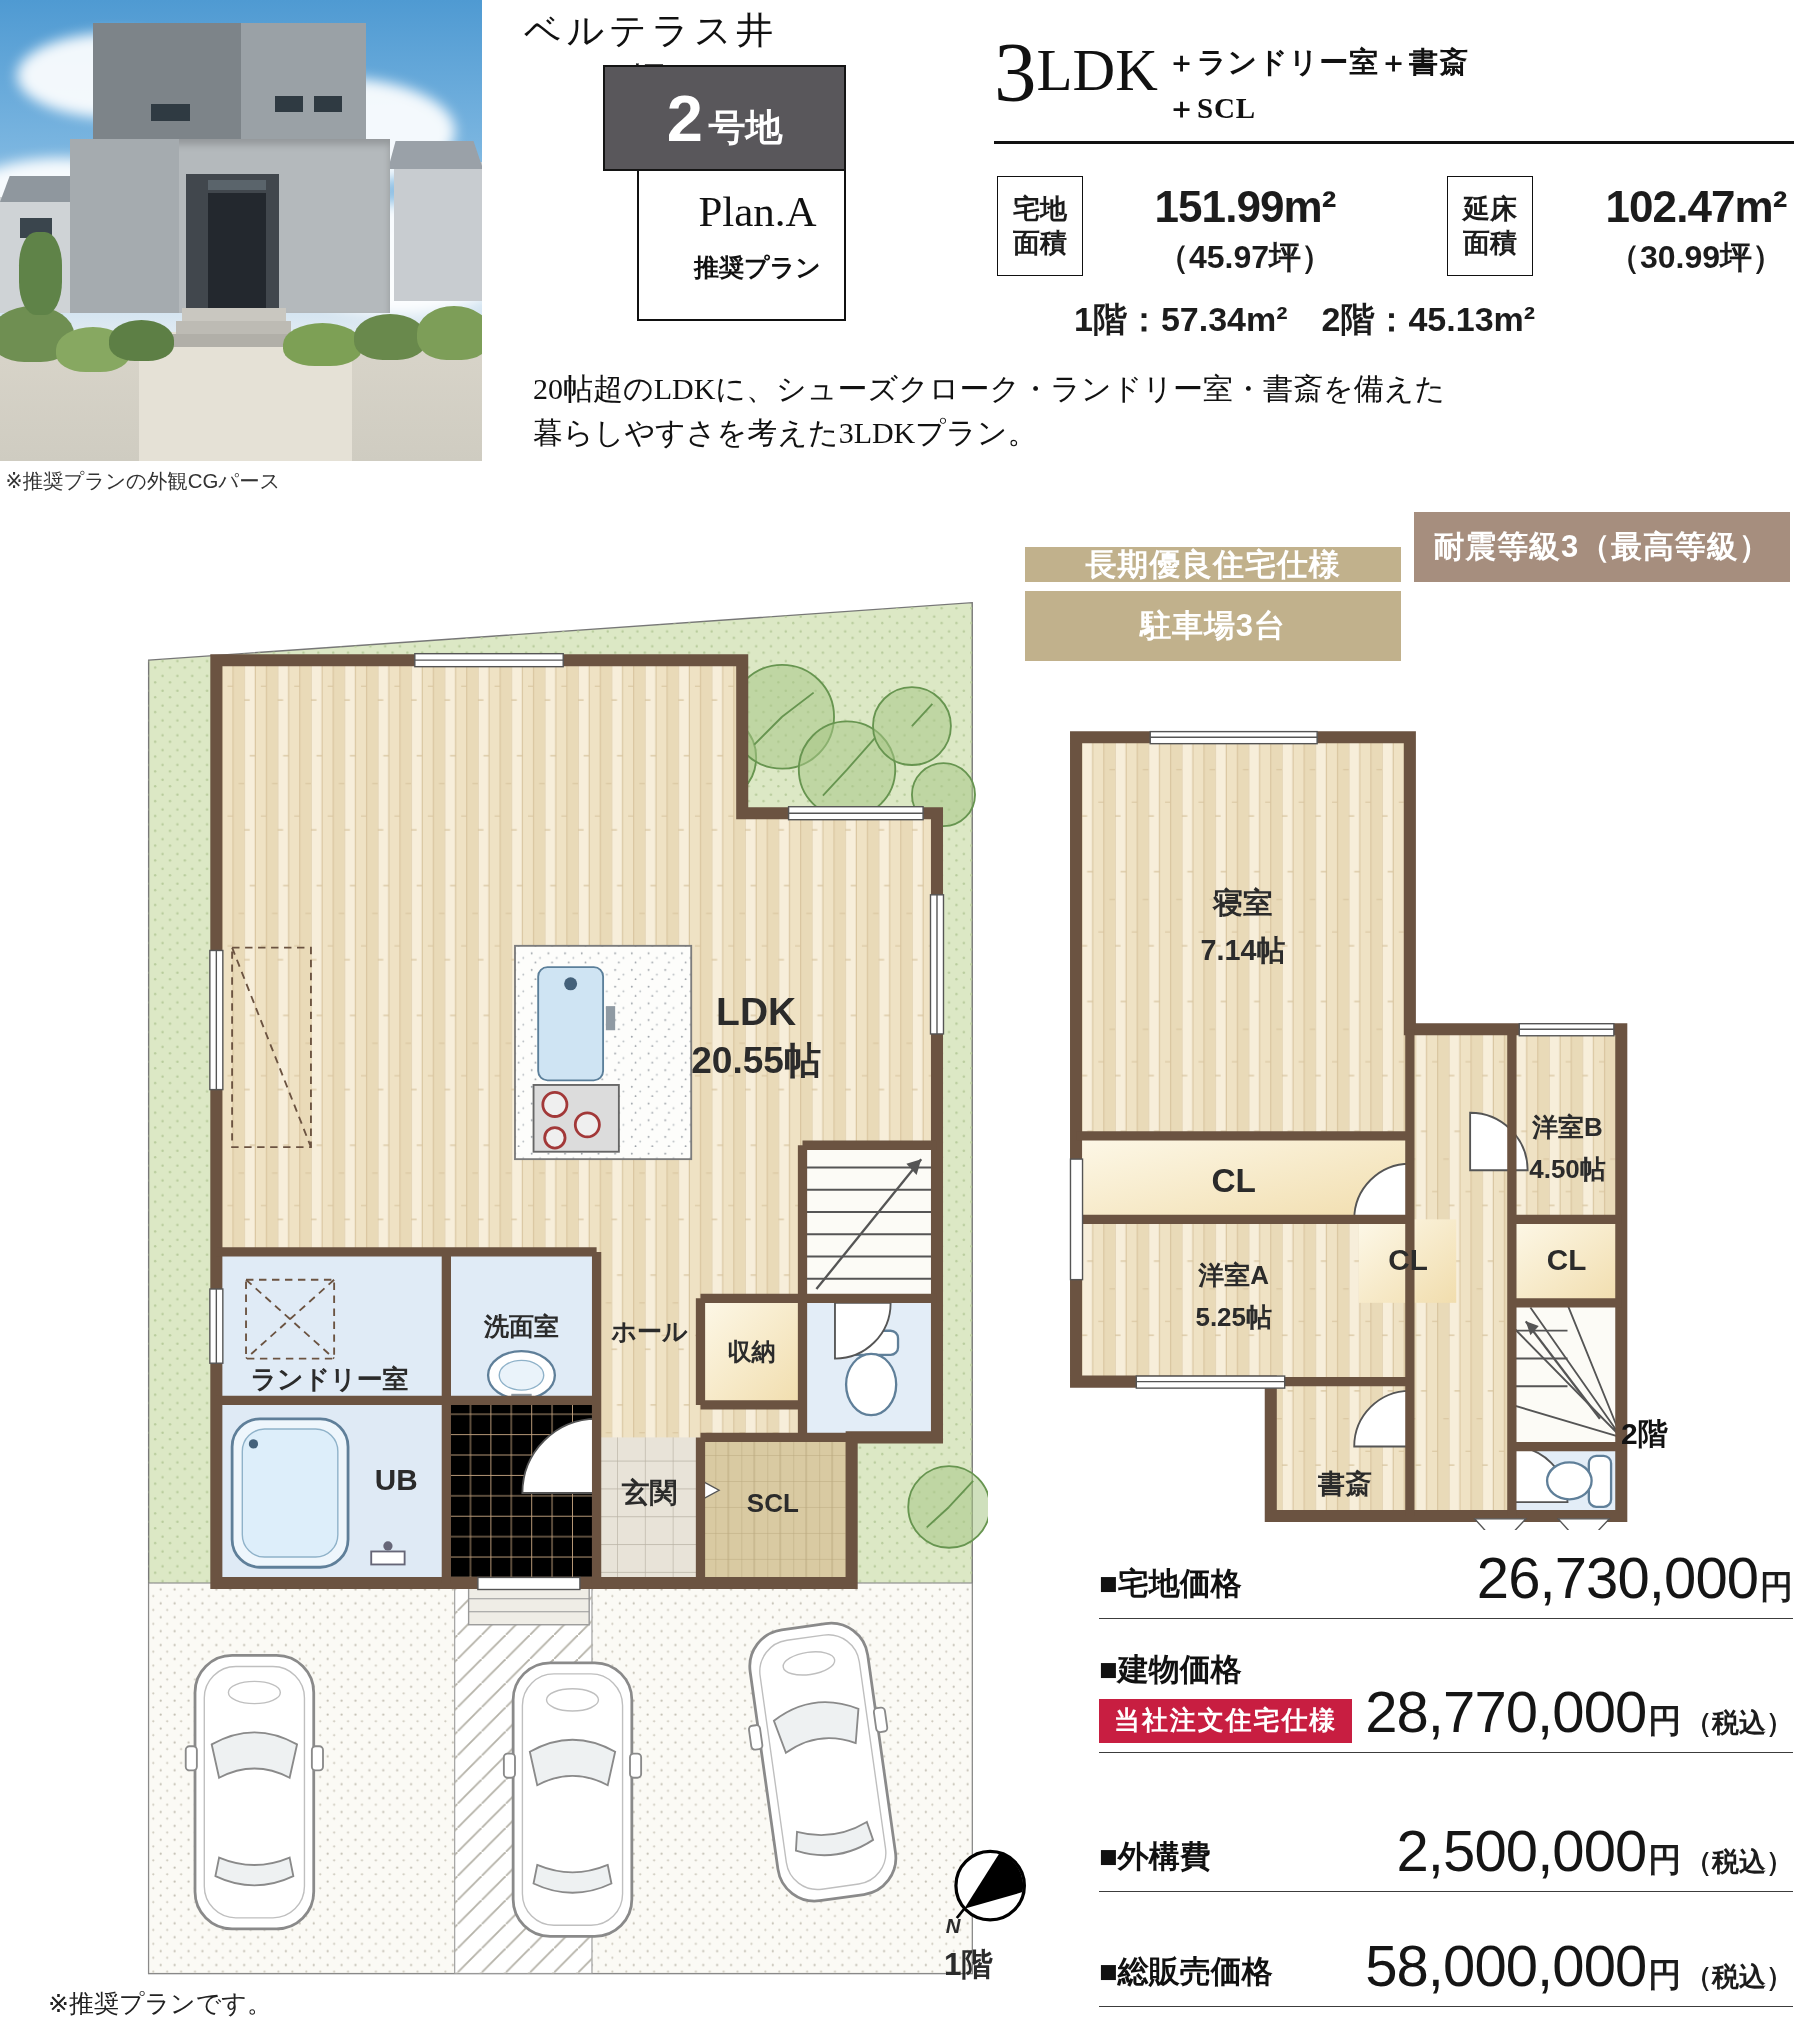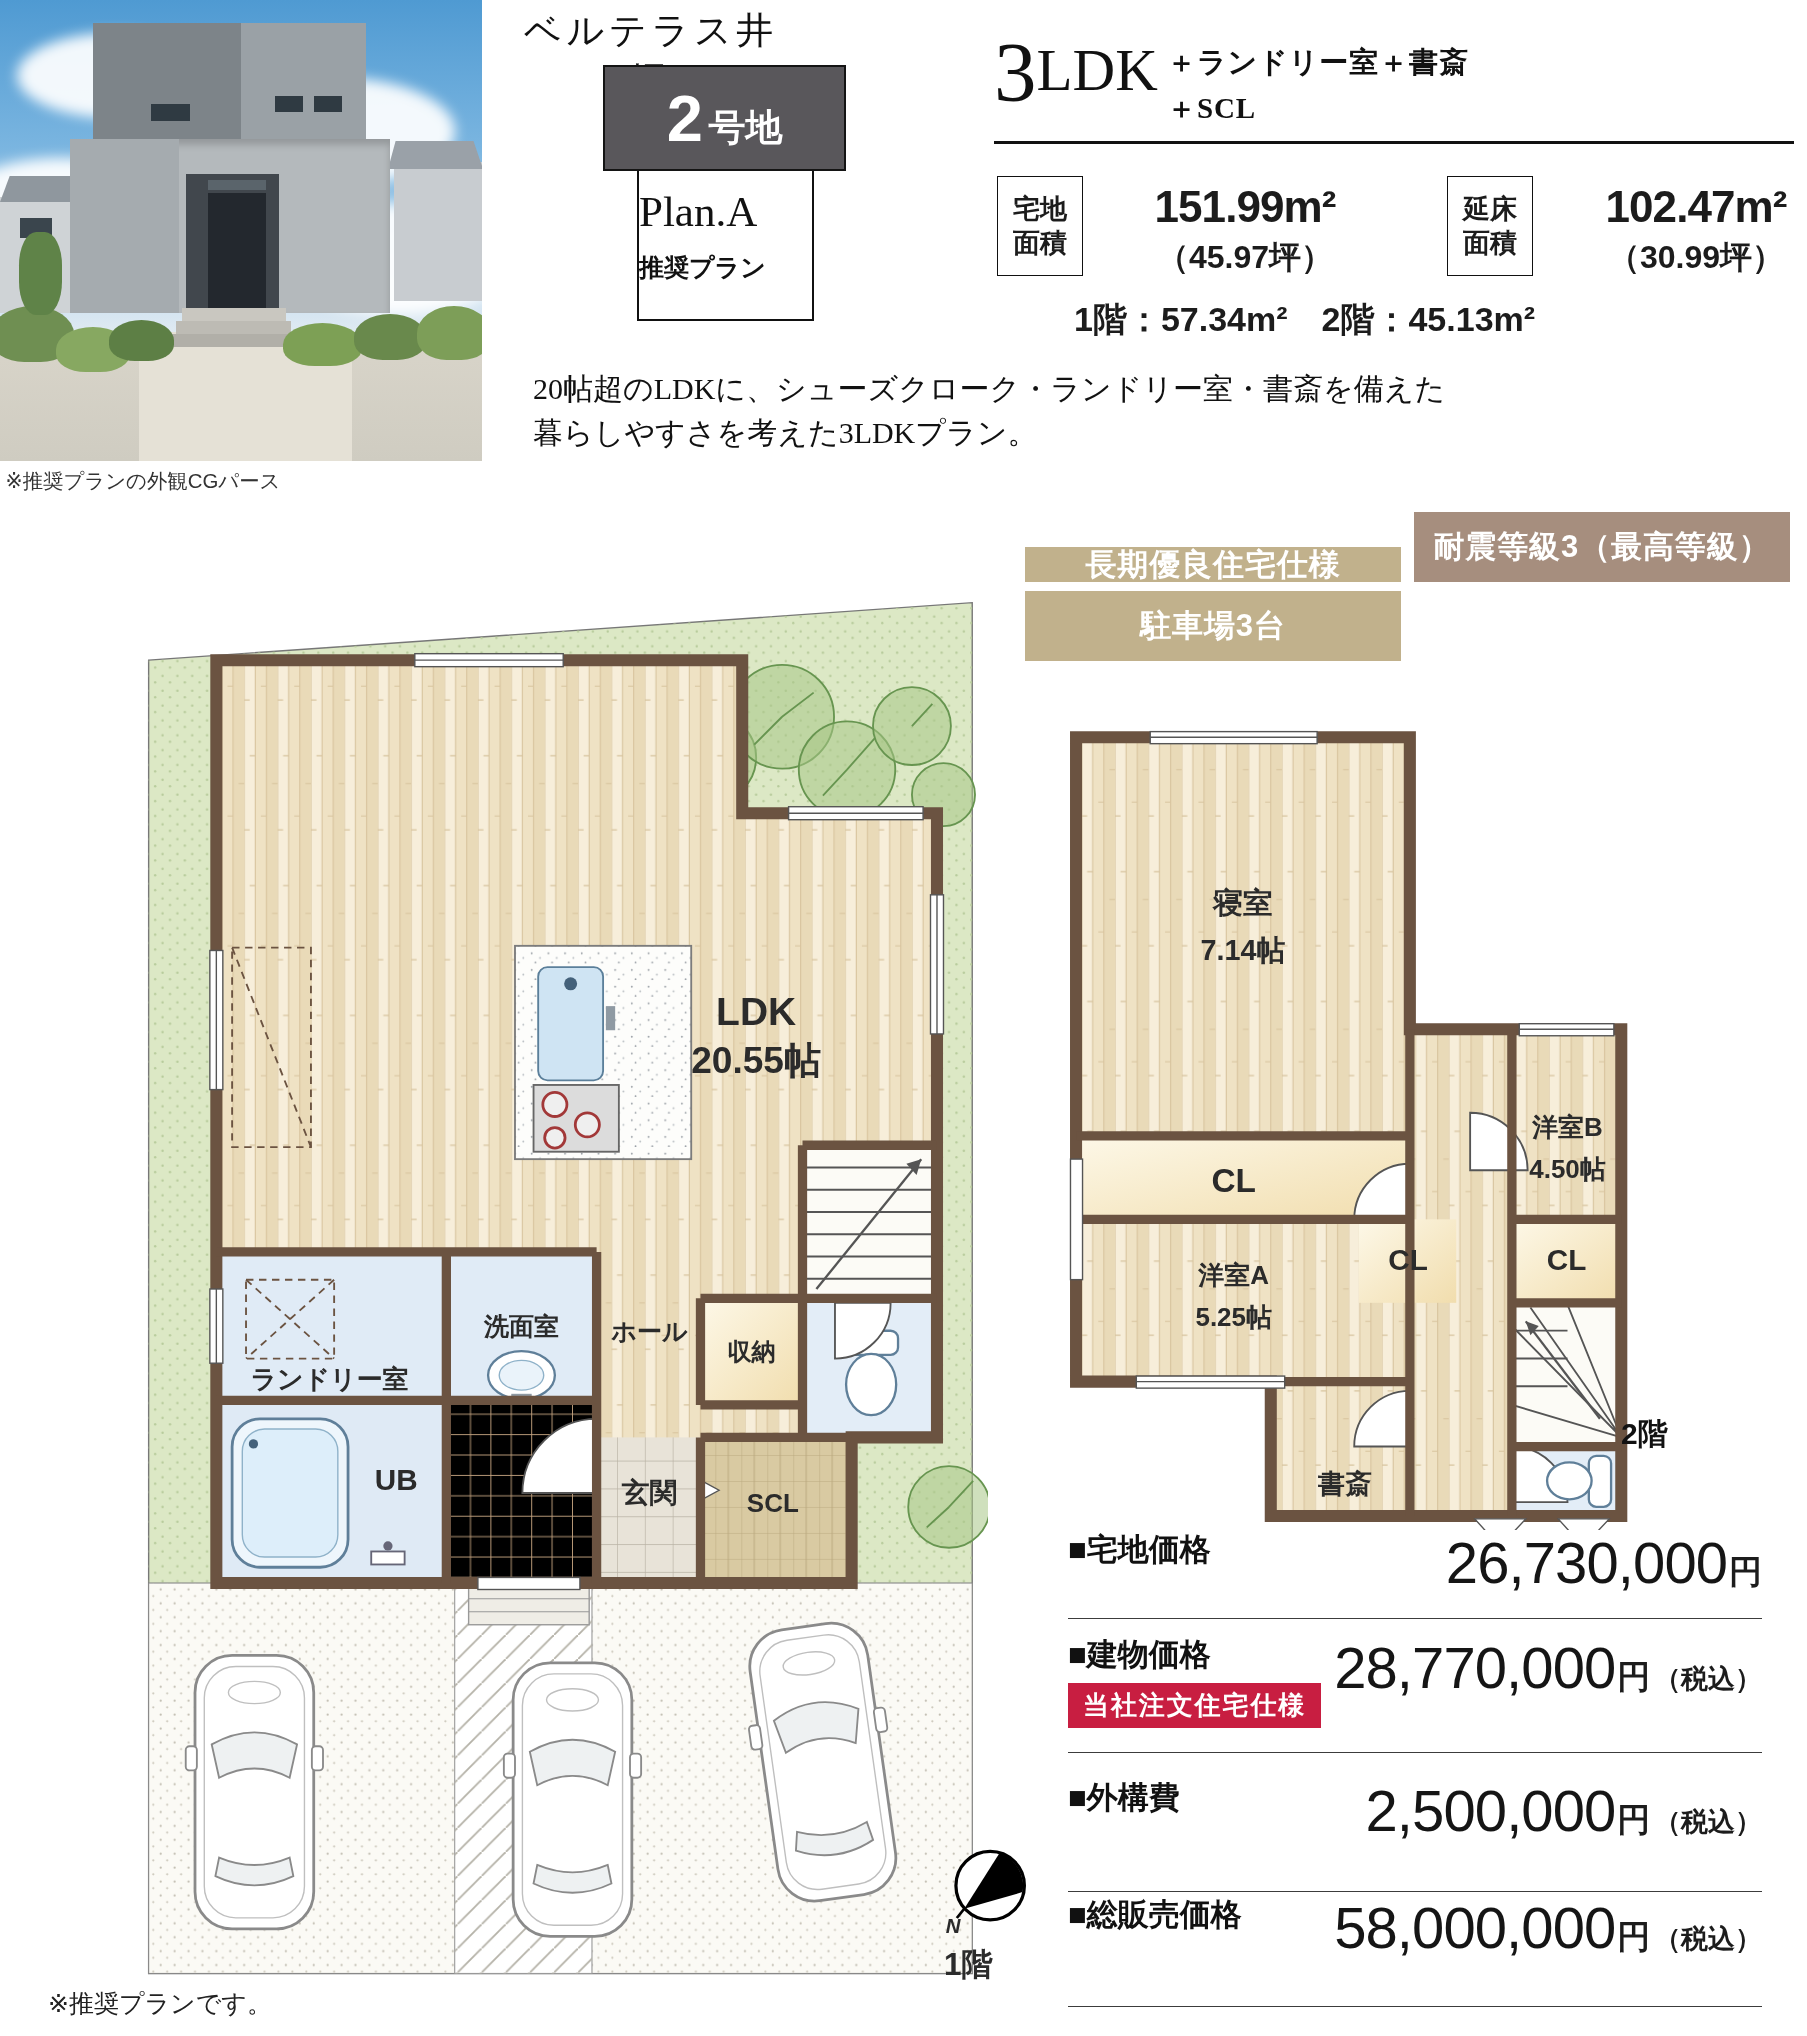--- a/index.html
+++ b/index.html
@@ -15,21 +15,21 @@
   .shrub{position:absolute;border-radius:50% 50% 40% 40%;}
 
   
   .project-title{left:512px;top:5.6px;width:278px;text-align:center;font-family:"Liberation Serif","DejaVu Serif",serif;
                  font-size:37px;letter-spacing:4.6px;color:#111;}
   .lot-box{left:603px;top:65px;width:239px;height:102px;background:#59575b;border:2.8px solid #141414;
            display:flex;align-items:center;justify-content:center;color:#fff;z-index:2;}
   .lot-num{font-size:65px;font-weight:bold;line-height:1;}
   .lot-suffix{font-size:37px;font-weight:bold;margin-left:5.6px;padding-top:20.4px;}
   .plan-box{left:637px;top:165px;width:173px;height:152px;background:#fff;border:2.8px solid #111;z-index:1;
-            display:flex;flex-direction:column;align-items:flex-start;}
+            display:flex;flex-direction:column;align-items:center;padding-left:32px;}
   .plan-name{font-family:"Liberation Serif","DejaVu Serif",serif;font-size:43px;margin-top:20.4px;color:#111;}
   .plan-type{font-size:25px;font-weight:bold;margin-top:15px;color:#111;}
   .photo-caption{left:5.6px;top:467px;font-size:20.4px;color:#333;}
 
   .ldk-line{left:994px;top:26px;display:flex;align-items:flex-start;font-family:"Liberation Serif","DejaVu Serif",serif;color:#111;}
   .ldk-big3{font-size:85px;line-height:93px;}
   .ldk-ldk{font-size:59px;line-height:89px;}
   .ldk-extras{margin-left:9.3px;font-size:29px;font-weight:bold;line-height:46px;margin-top:13px;letter-spacing:0.9px;}
   .rule{left:994px;top:141px;width:800px;height:2.8px;background:#111;}
 
@@ -42,22 +42,22 @@
 
   .desc{left:533px;top:367px;width:1261px;font-family:"Liberation Serif","DejaVu Serif",serif;
         font-size:30px;line-height:44px;color:#111;}
 
   
   .features{left:1025px;top:512px;width:768px;display:grid;grid-template-columns:376px 376px;
             grid-auto-rows:70px;column-gap:13px;row-gap:9.3px;}
   .badge{display:flex;align-items:center;justify-content:center;color:#fff;font-size:31px;font-weight:bold;letter-spacing:0.9px;}
 
   
-  .price-row{position:absolute;left:1068px;width:694px;border-bottom:1.9px solid #3c3c3c;
-             display:flex;justify-content:space-between;padding-bottom:7.4px;box-sizing:border-box;}
+  .price-row{position:absolute;left:1099px;width:694px;border-bottom:1.9px solid #3c3c3c;
+             display:flex;justify-content:space-between;align-items:flex-end;padding-bottom:7.4px;box-sizing:border-box;}
   .price-label{font-size:31px;font-weight:bold;color:#111;padding-bottom:5.6px;}
   .price-badge{margin-top:7.4px;background:#c81e41;color:#fff;font-size:26px;font-weight:bold;
                padding:4.6px 15px;display:inline-block;letter-spacing:1.9px;}
   .price-val{display:flex;align-items:baseline;}
   .price-num{font-size:58px;letter-spacing:-0.9px;color:#151515;}
   .price-unit{font-size:33px;font-weight:bold;margin-left:1.9px;}
   .price-note{font-size:27px;font-weight:bold;margin-left:3.7px;margin-top:24px;}
 
   .footnote{left:48px;top:1987px;font-size:25px;color:#222;}
   .floor2-tag{left:1621px;top:1414px;font-size:30px;font-weight:bold;color:#111;}

